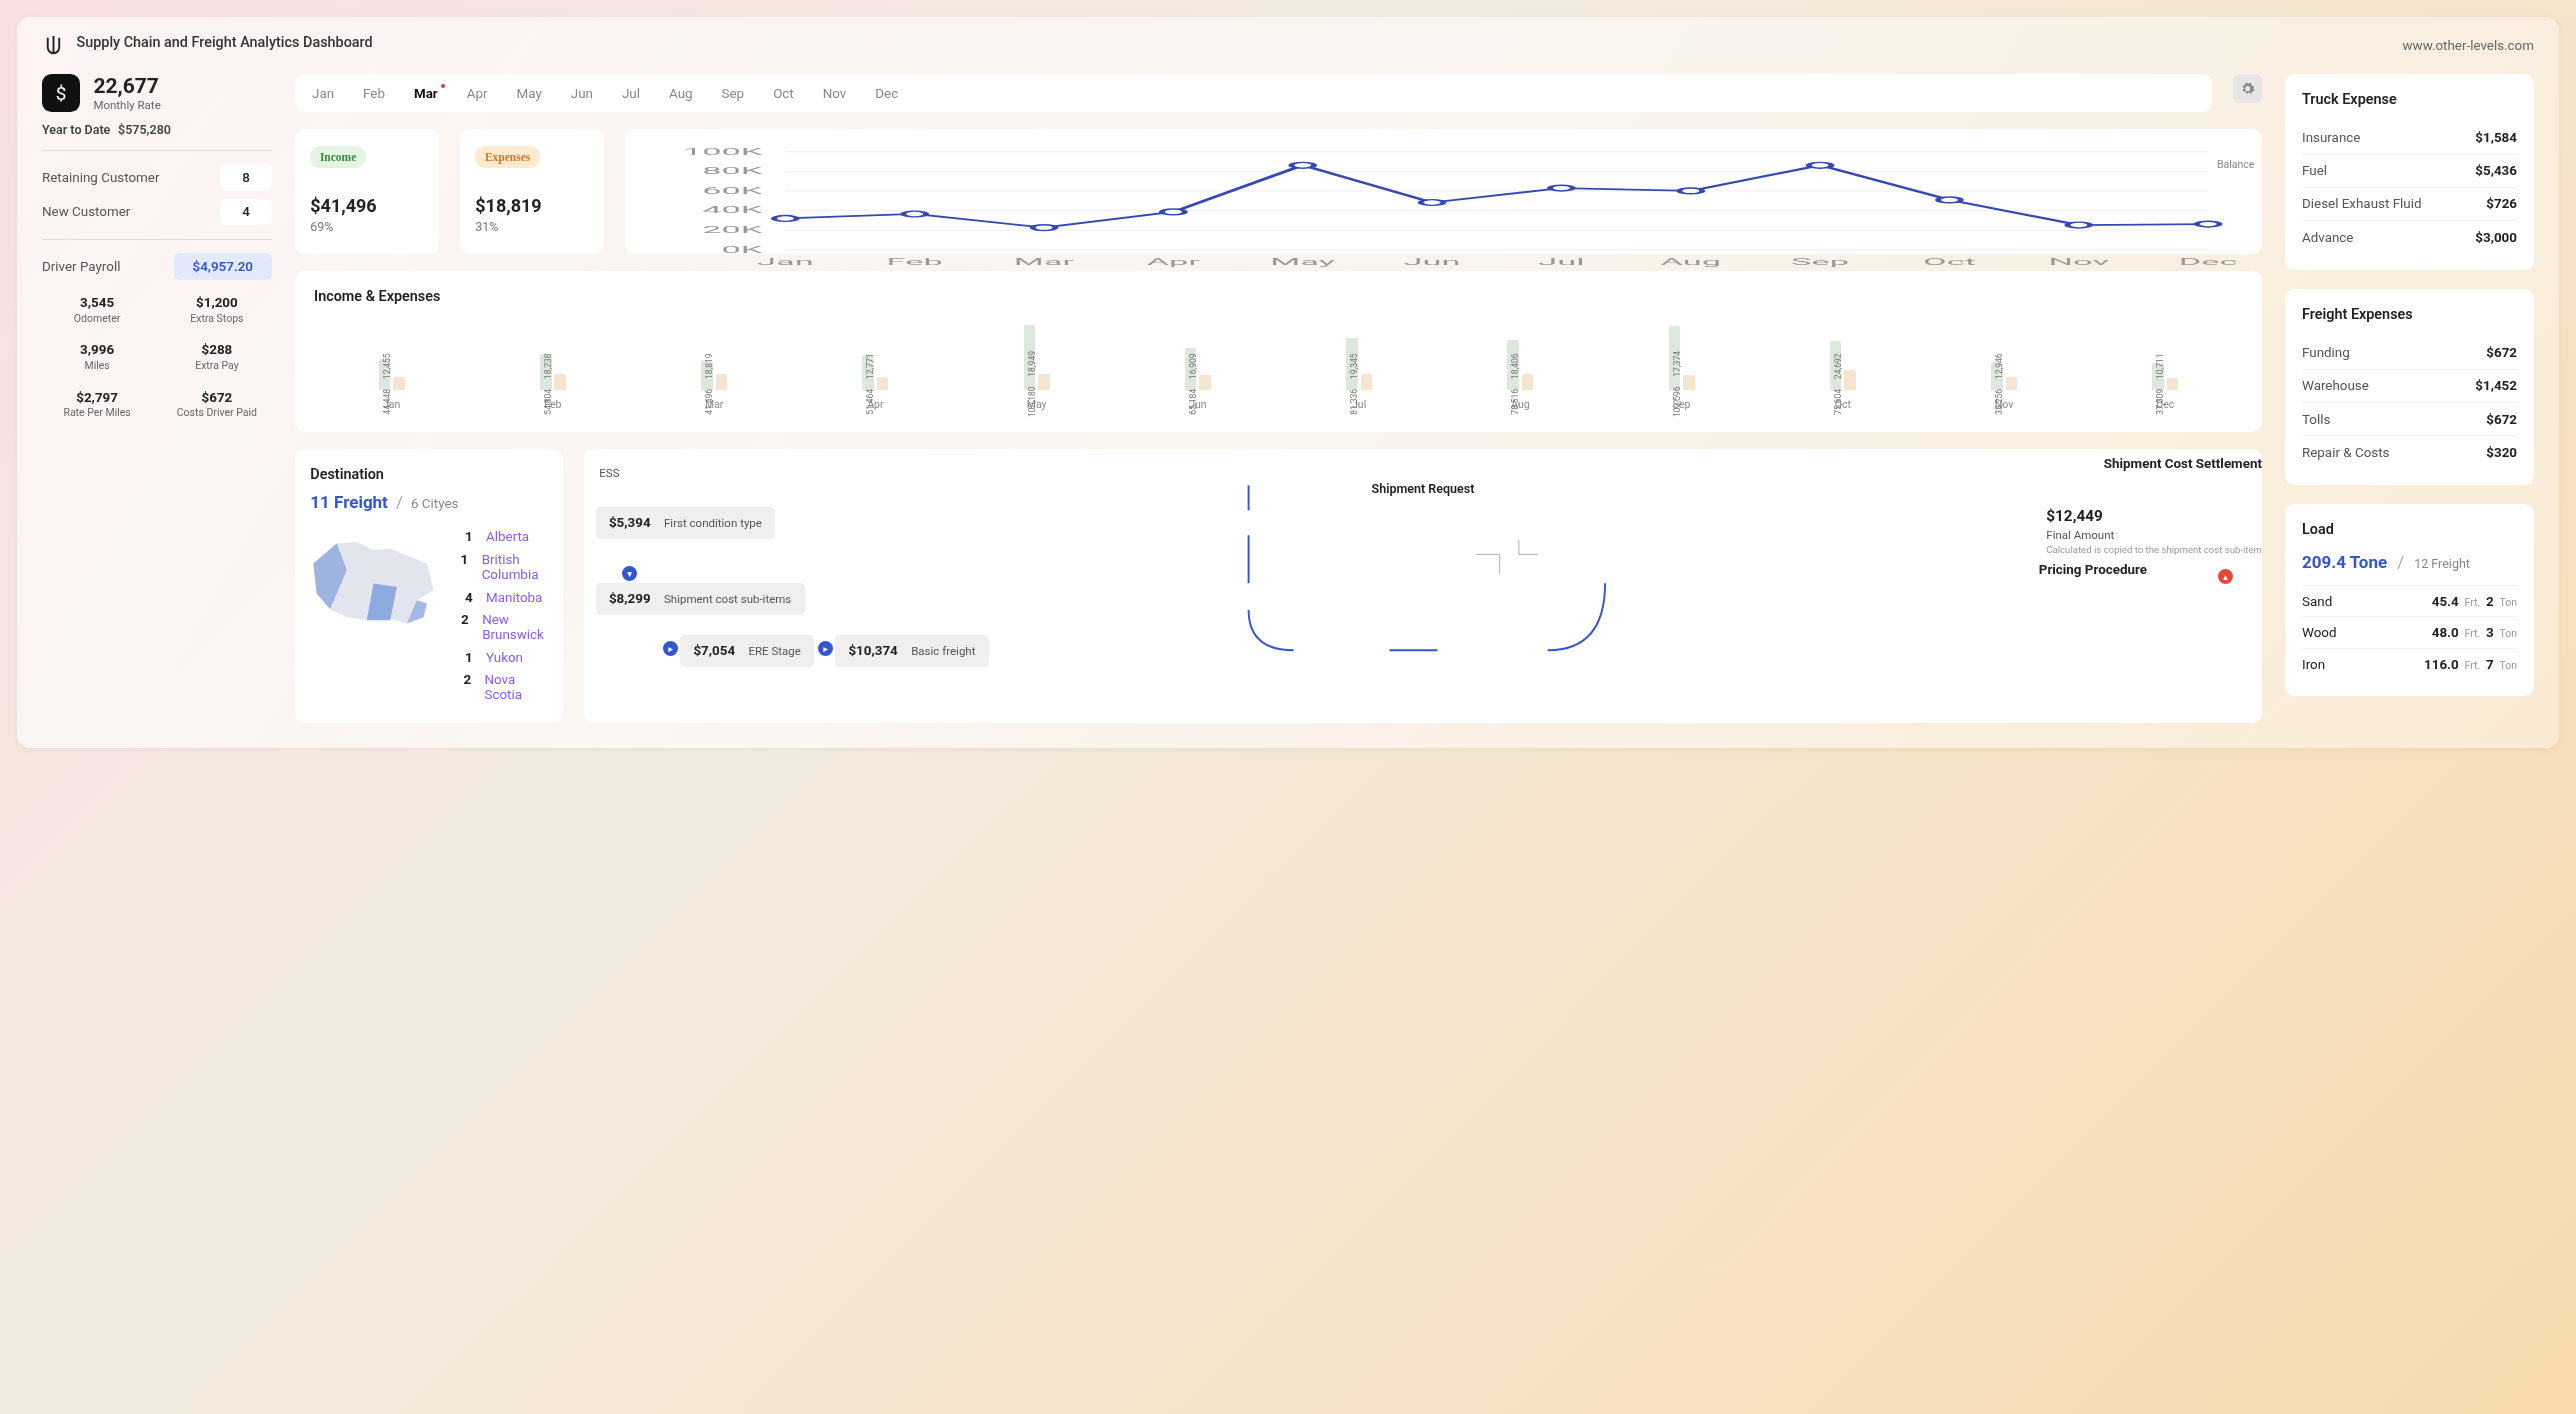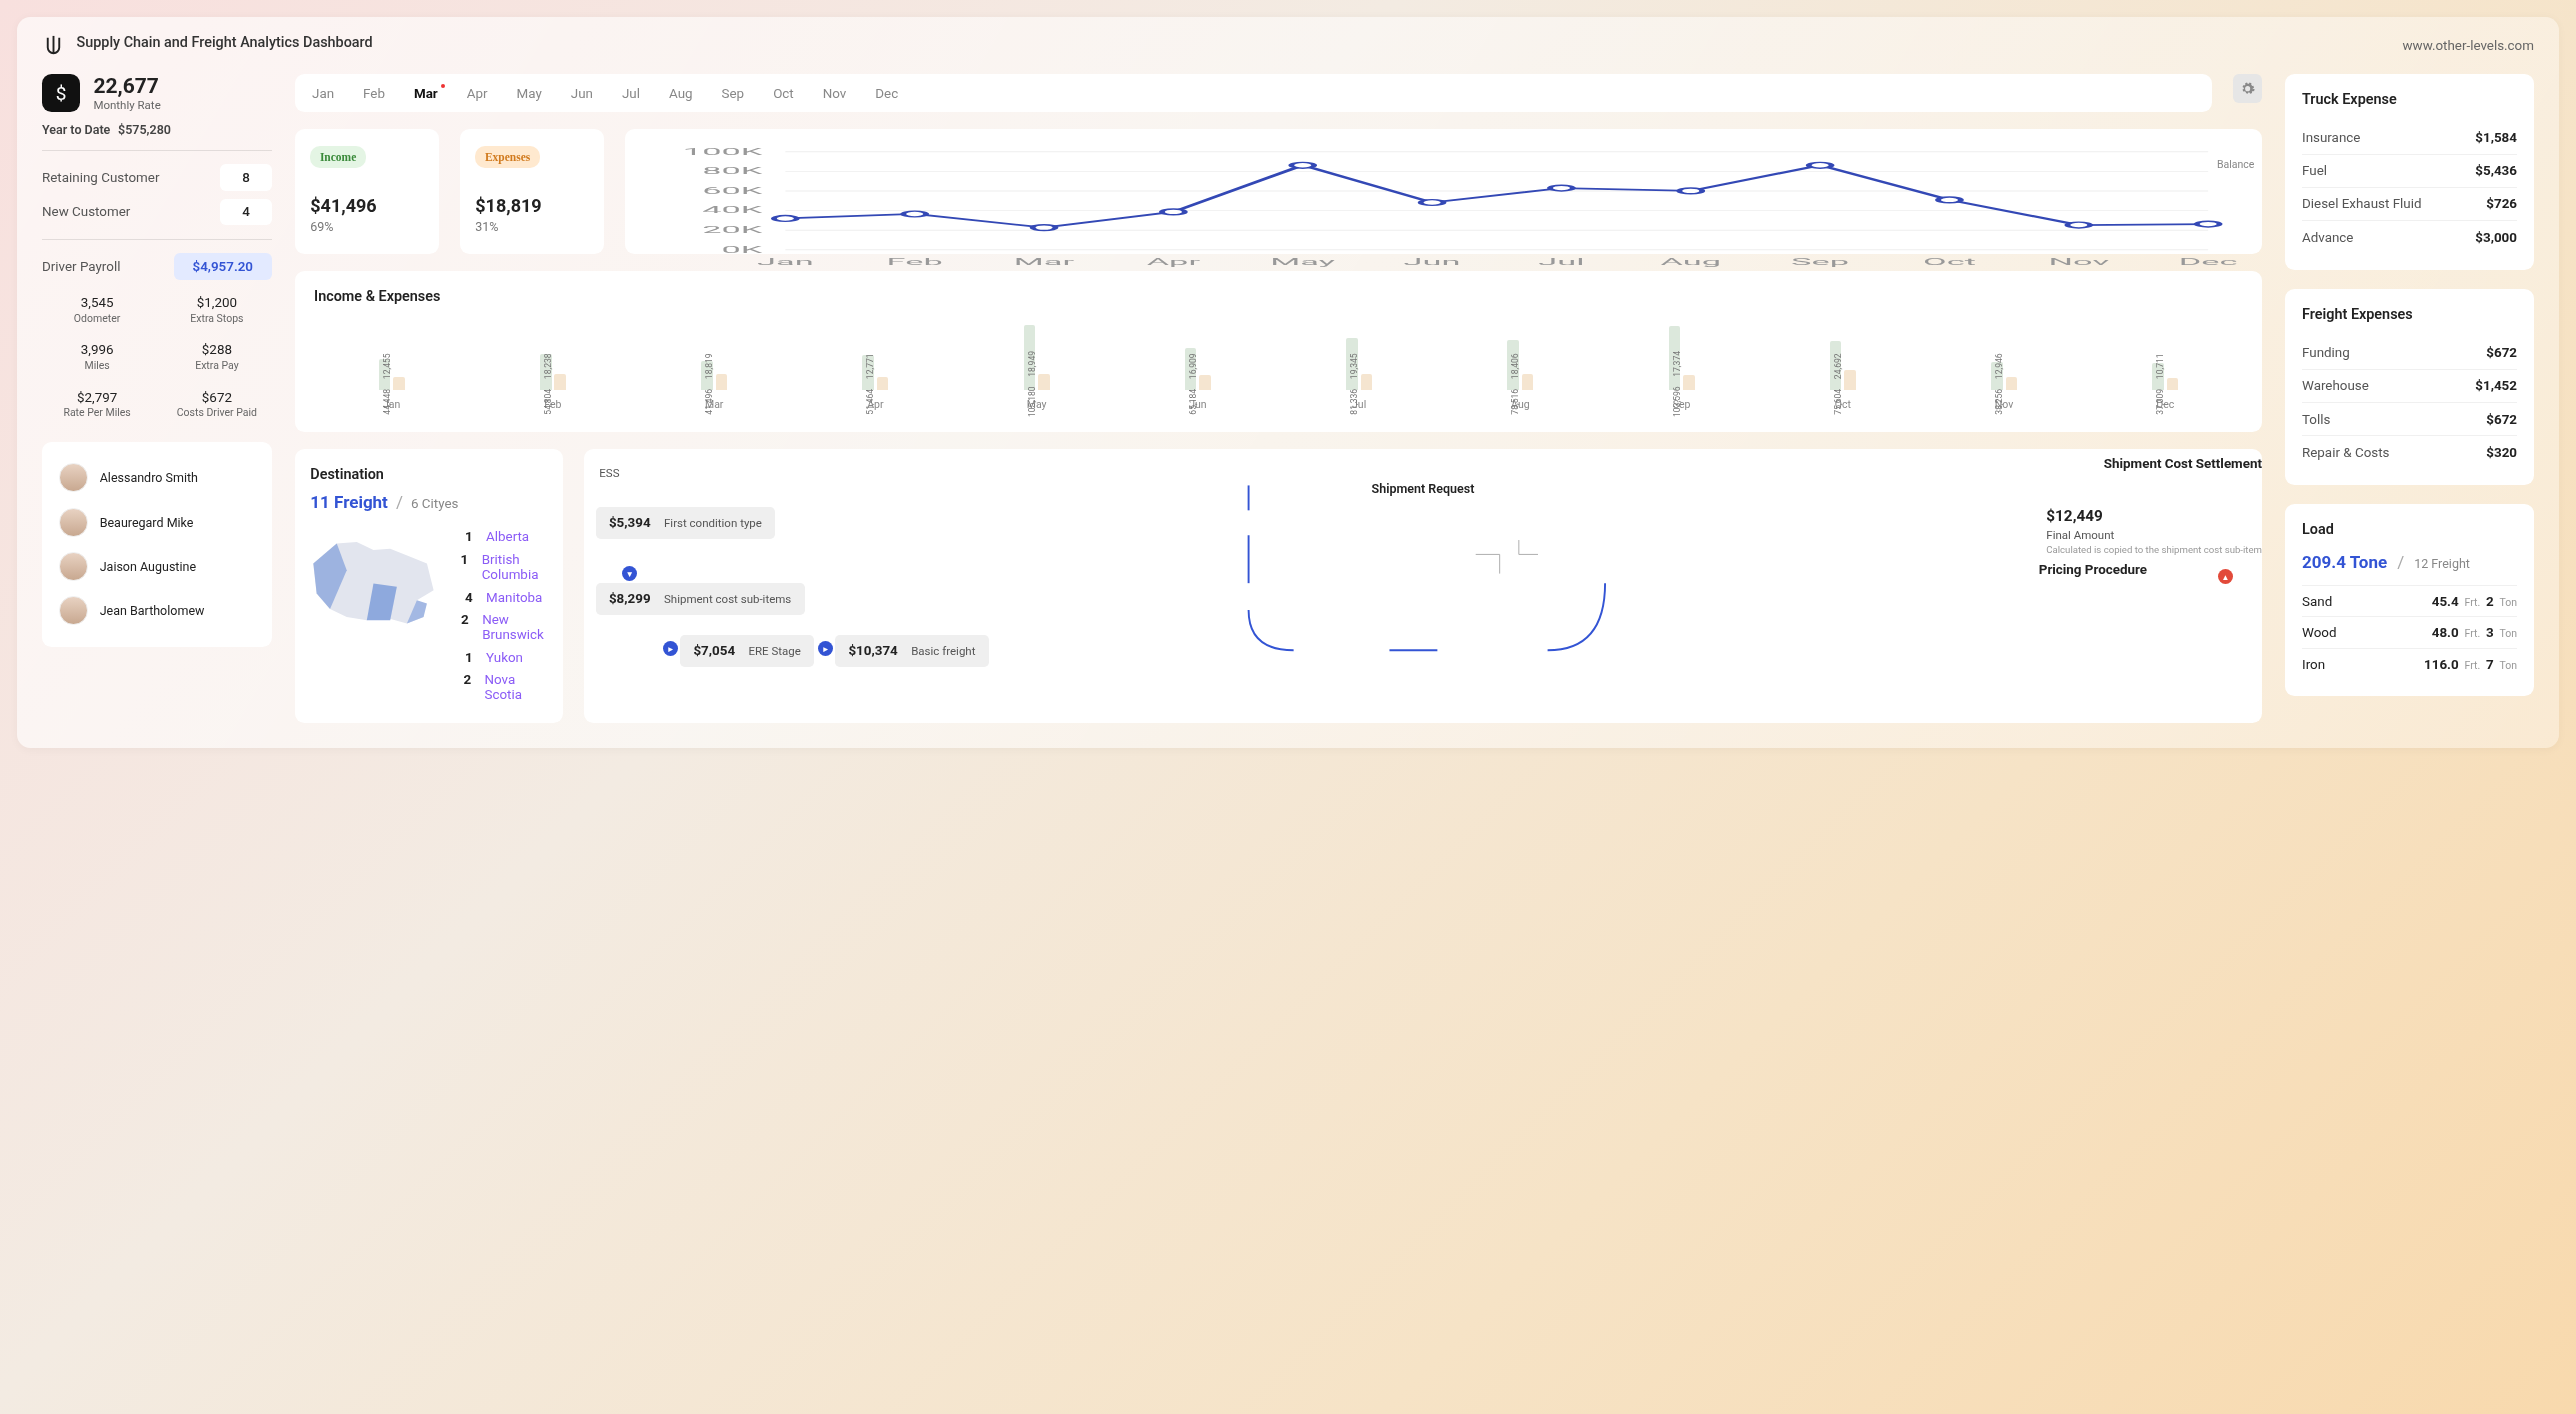--- a/index.html
+++ b/index.html
@@ -17,21 +17,21 @@
 .rate-val { font-size:21px; font-weight:700; }
 .rate-sub { font-size:11.5px; color:#666; }
 .ytd { margin-top:9.6px; font-size:12.5px; color:#444; font-weight:600; display:flex; gap:7.7px; }
 .divider { height:1px; background:rgba(0,0,0,0.1); margin:13.4px 0; }
 .kv-row { display:flex; align-items:center; justify-content:space-between; margin:7.7px 0; }
 .kv-label { color:#555; font-size:13.4px; }
 .kv-chip { background:#fff; border-radius:5.8px; padding:5.8px 19px; font-size:13.4px; font-weight:500; min-width:52px; text-align:center; }
 .kv-chip.blue { background:#e3eaff; color:#3354d4; font-weight:600; }
 .stat2 { display:grid; grid-template-columns:1fr 1fr; gap:5.8px 9.6px; margin-top:9.6px; }
 .stat2 .cell { text-align:center; padding:5.8px 0; }
-.stat2 .v { font-weight:400; font-size:13.4px; }
+.stat2 .v { font-weight:700; font-size:13.4px; }
 .stat2 .l { font-size:10.5px; color:#666; margin-top:1.9px; }
 .people { background:#fff; border-radius:9.6px; padding:13.4px; margin-top:17px; }
 .person { display:flex; align-items:center; gap:11.5px; padding:7.7px 3.8px; }
 .avatar { width:29px; height:29px; border-radius:50%; background:linear-gradient(#e8d2c2,#c8a890); border:1.9px solid #eee; }
 
 .month-tabs { background:#fff; border-radius:9.6px; padding:11.5px 17px; display:flex; gap:13.4px; align-items:center; justify-content:space-between; }
 .month-tabs .months { display:flex; gap:29px; }
 .month { color:#888; font-size:13.4px; position:relative; cursor:pointer; }
 .month.active { color:#111; font-weight:700; }
 .month.active::after { content:""; position:absolute; top:-1.9px; right:-7.7px; width:4.8px; height:4.8px; background:#e33; border-radius:50%; }
@@ -162,38 +162,20 @@
           </div>
         <div class="cell">
             <div class="v">$2,797</div>
             <div class="l">Rate Per Miles</div>
           </div>
         <div class="cell">
             <div class="v">$672</div>
             <div class="l">Costs Driver Paid</div>
           </div>
       </div>
-      <div class="people" id="people">
-          <div class="person">
-            <div class="avatar"></div>
-            <div>Alessandro Smith</div>
-          </div>
-          <div class="person">
-            <div class="avatar"></div>
-            <div>Beauregard Mike</div>
-          </div>
-          <div class="person">
-            <div class="avatar"></div>
-            <div>Jaison Augustine</div>
-          </div>
-          <div class="person">
-            <div class="avatar"></div>
-            <div>Jean Bartholomew</div>
-          </div>
-        </div>
     </div>
 
     <div>
       <div class="center-wrap">
         <div class="center-main">
           <div class="month-tabs">
             <div class="months" id="months">
                 <span class="month">Jan</span>
                 <span class="month">Feb</span>
                 <span class="month active">Mar</span>

